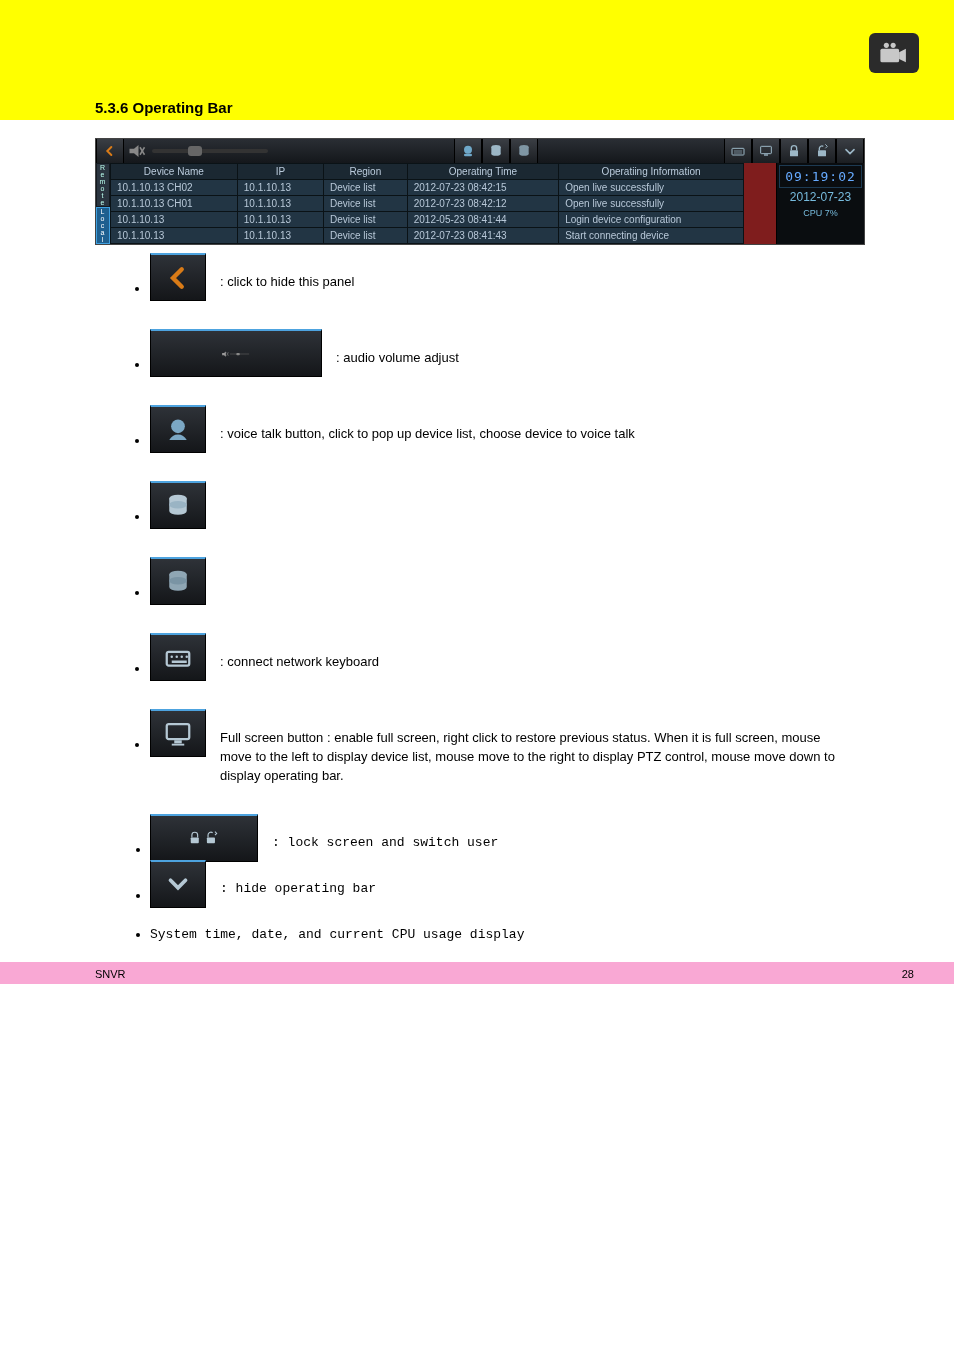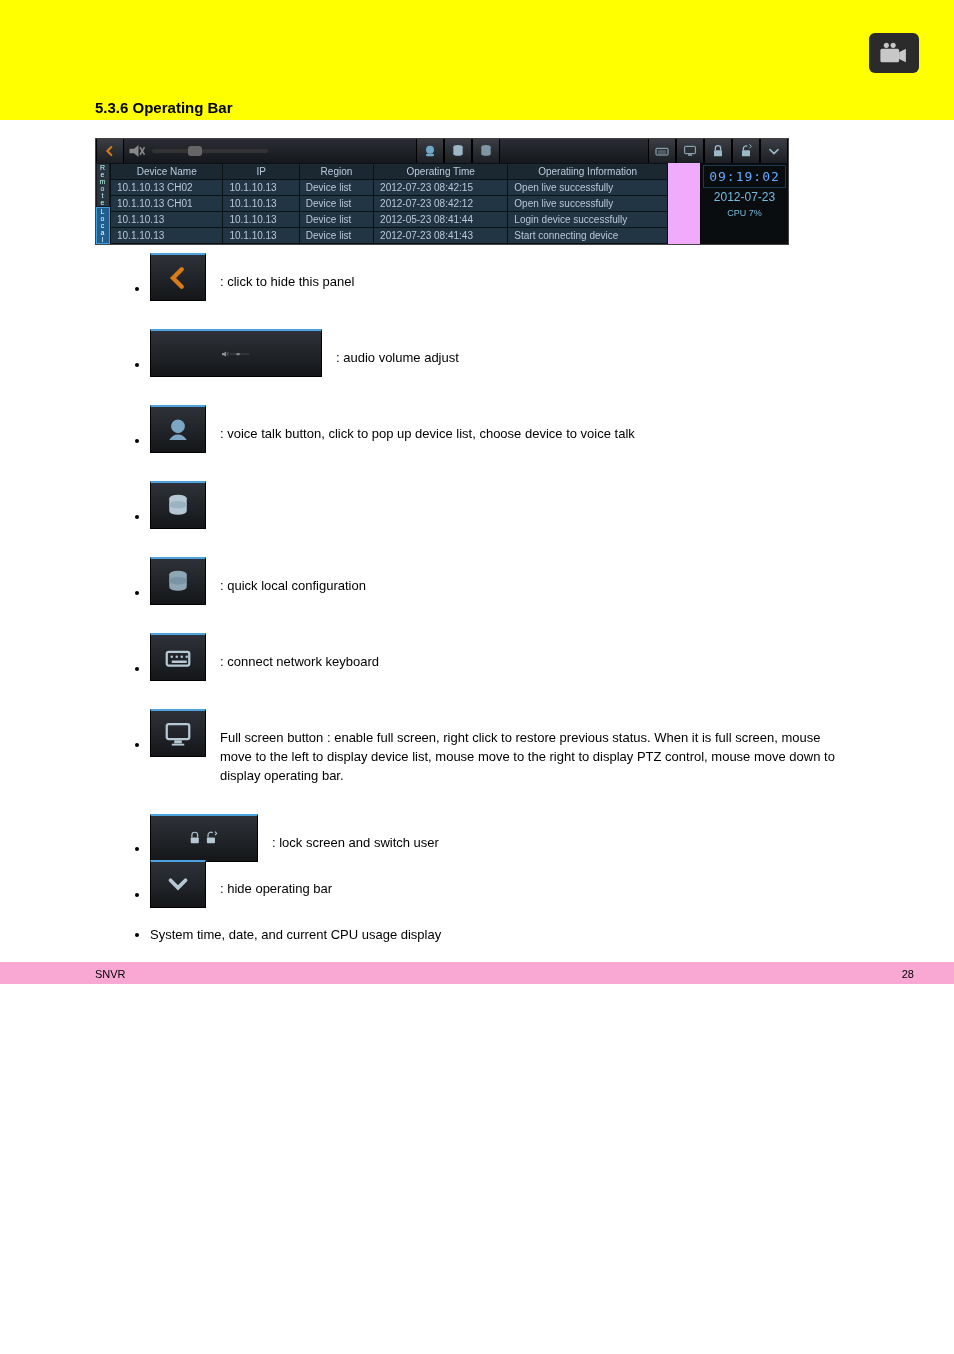--- a/index.html
+++ b/index.html
@@ -4,21 +4,21 @@
 <style>
   * { box-sizing: border-box; margin: 0; padding: 0; }
   body { font-family: Arial, sans-serif; font-size: 13px; background: #fff; color: #000; }
   .page { width: 954px; margin: 0 auto; background: #fff; padding-bottom: 40px; }
   .top-y { height: 10px; background: #ff0; }
   .header-icon-row { height: 85px; background: #ff0; display: flex; justify-content: flex-end; align-items: center; padding-right: 35px; }
   .header-icon-row .app-icon { width: 50px; height: 40px; background: #2b2b2b; border-radius: 6px; display: flex; align-items: center; justify-content: center; color: #d0d0d0; position: relative; }
   .app-icon svg { width: 34px; height: 28px; }
   .h2-band { background: #ff0; padding: 4px 95px 4px 95px; font-weight: bold; font-size: 15px; }
   .figure-wrap { padding: 18px 40px 6px 95px; }
-  .figure-img { width: 694px; background: #f0abfc; border: 1px solid #444; font-size: 10px; color: #9ab; }
+  .figure-img { width: 770px; background: #7f1d1d; border: 1px solid #444; font-size: 10px; color: #9ab; }
   .fig-top { display: flex; align-items: center; height: 24px; background: linear-gradient(#2a2e34,#14171b); }
   .fig-top .tbtn { width: 28px; height: 24px; display:flex; align-items:center; justify-content:center; background: linear-gradient(#3a3e44,#1b1e22); border-left:1px solid #000; border-right:1px solid #000; }
   .fig-top .tbtn svg { width:16px; height:16px; }
   .fig-top .vol { width: 140px; height:20px; margin-left:4px; display:flex; align-items:center; }
   .fig-top .vol svg { width:18px; height:14px; }
   .fig-top .vol .track { flex:1; height:4px; background:#333; margin-left:6px; position:relative; border-radius:2px; }
   .fig-top .vol .track .knob { position:absolute; left:36px; top:-3px; width:14px; height:10px; background:#666; border-radius:3px; }
   .fig-top .spacer { flex:1; }
   .fig-top .mid-btns, .fig-top .right-btns { display:flex; }
   .fig-body { display:flex; }
@@ -29,21 +29,21 @@
   .fig-table table { width:100%; border-collapse:collapse; }
   .fig-table th { background:#1b2832; color:#bcd; padding:2px 6px; border:1px solid #0a1216; font-weight:normal; }
   .fig-table td { background:#223544; color:#b8c8d8; padding:2px 6px; border:1px solid #0a1216; }
   .fig-right { width:88px; background:#0a0d10; color:#69f; text-align:center; border-left:1px solid #000;margin-left:32px;}
   .fig-right .clk { color:#6af; font-family:monospace; font-size:13px; padding:3px 0; border:1px solid #1d3a52; margin:2px; letter-spacing:1px;}
   .fig-right .dte { color:#7bd; font-size:12px; }
   .fig-right .cpu { color:#7bd; font-size:9px; padding-top:4px; }
 
   ul.features { list-style: disc; margin: 22px 0 0 150px; padding: 0; }
   ul.features > li { margin-bottom: 48px; }
-  ul.features > li.small-gap { margin-bottom: 18px; }
+  ul.features > li.small-gap { margin-bottom: 18px; font-family: Liberation Mono, monospace; }
   .li-inner { display: flex; align-items: flex-start; }
   .thumb { width: 56px; min-width:56px; height: 48px; background: linear-gradient(#2e3238,#141619); border:1px solid #000; border-top:2px solid #4da3df; display:flex; align-items:center; justify-content:center; margin-right: 14px; margin-top:-20px; }
   .thumb.wide { width: 172px; }
   .thumb svg { width: 30px; height: 30px; }
   .li-text { flex:1; line-height: 1.45; max-width: 620px; }
 
   .footer-y { background:#f9a8d4; padding: 6px 40px 4px 95px; display:flex; justify-content:space-between; font-size:11px; }
 </style>
 </head>
 <body>
@@ -168,21 +168,21 @@
                   <td>10.1.10.13</td>
                   <td>Device list</td>
                   <td>2012-07-23 08:42:12</td>
                   <td>Open live successfully</td>
                 </tr>
                 <tr>
                   <td>10.1.10.13</td>
                   <td>10.1.10.13</td>
                   <td>Device list</td>
                   <td>2012-05-23 08:41:44</td>
-                  <td>Login device successfully</td>
+                  <td>Login device configuration</td>
                 </tr>
                 <tr>
                   <td>10.1.10.13</td>
                   <td>10.1.10.13</td>
                   <td>Device list</td>
                   <td>2012-07-23 08:41:43</td>
                   <td>Start connecting device</td>
                 </tr>
               </tbody>
           </table>
@@ -245,21 +245,20 @@
       </li>
       <li>
         <div class="li-inner">
           <div class="thumb">
             <svg viewBox="0 0 24 24">
               <ellipse cx="12" cy="6" rx="7" ry="3" fill="#8fa6b4"></ellipse>
               <path d="M5 6v10a7 3 0 0014 0V6" fill="#8fa6b4"></path>
               <ellipse cx="12" cy="11" rx="7" ry="3" fill="#7a94a4"></ellipse>
             </svg>
           </div>
-          <div class="li-text">: quick local configuration</div>
         </div>
       </li>
       <li>
         <div class="li-inner">
           <div class="thumb">
             <svg viewBox="0 0 24 24">
               <rect x="3" y="7" width="18" height="11" rx="1.5" fill="none" stroke="#b5c8d4" stroke-width="1.8"></rect>
               <circle cx="7" cy="11" r="1" fill="#b5c8d4"></circle>
               <circle cx="11" cy="11" r="1" fill="#b5c8d4"></circle>
               <circle cx="15" cy="11" r="1" fill="#b5c8d4"></circle>

